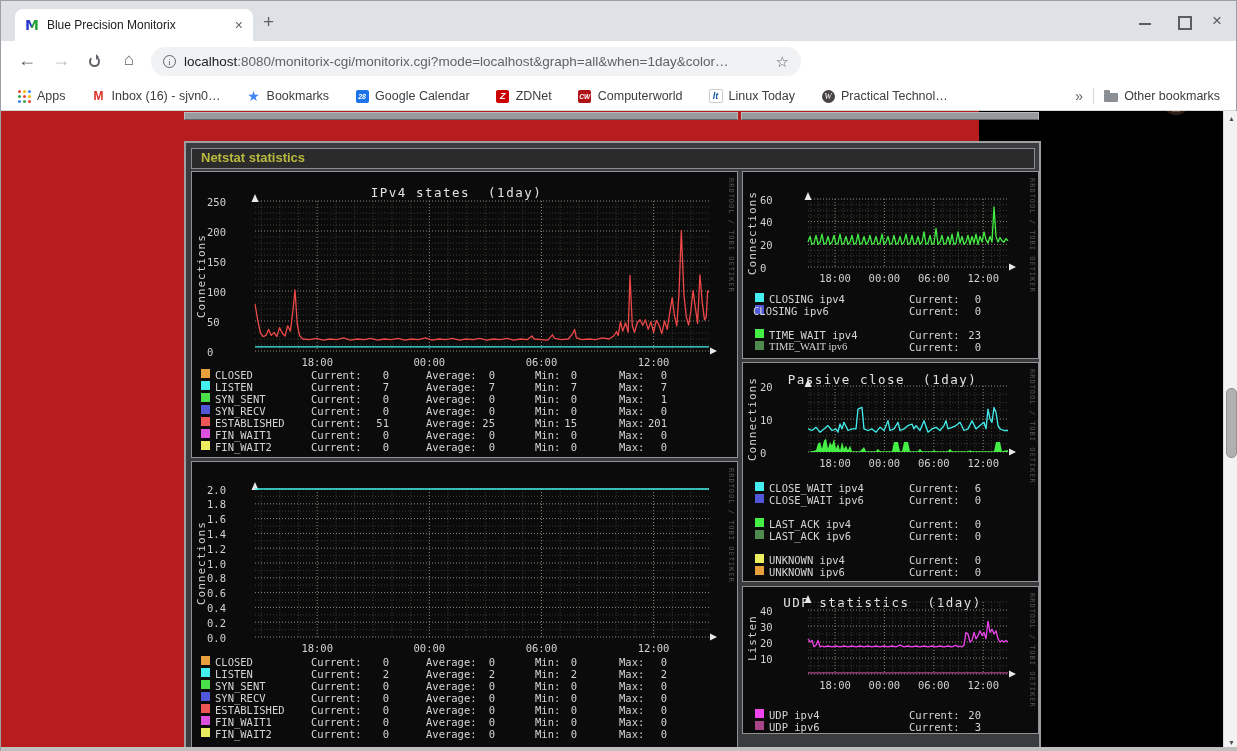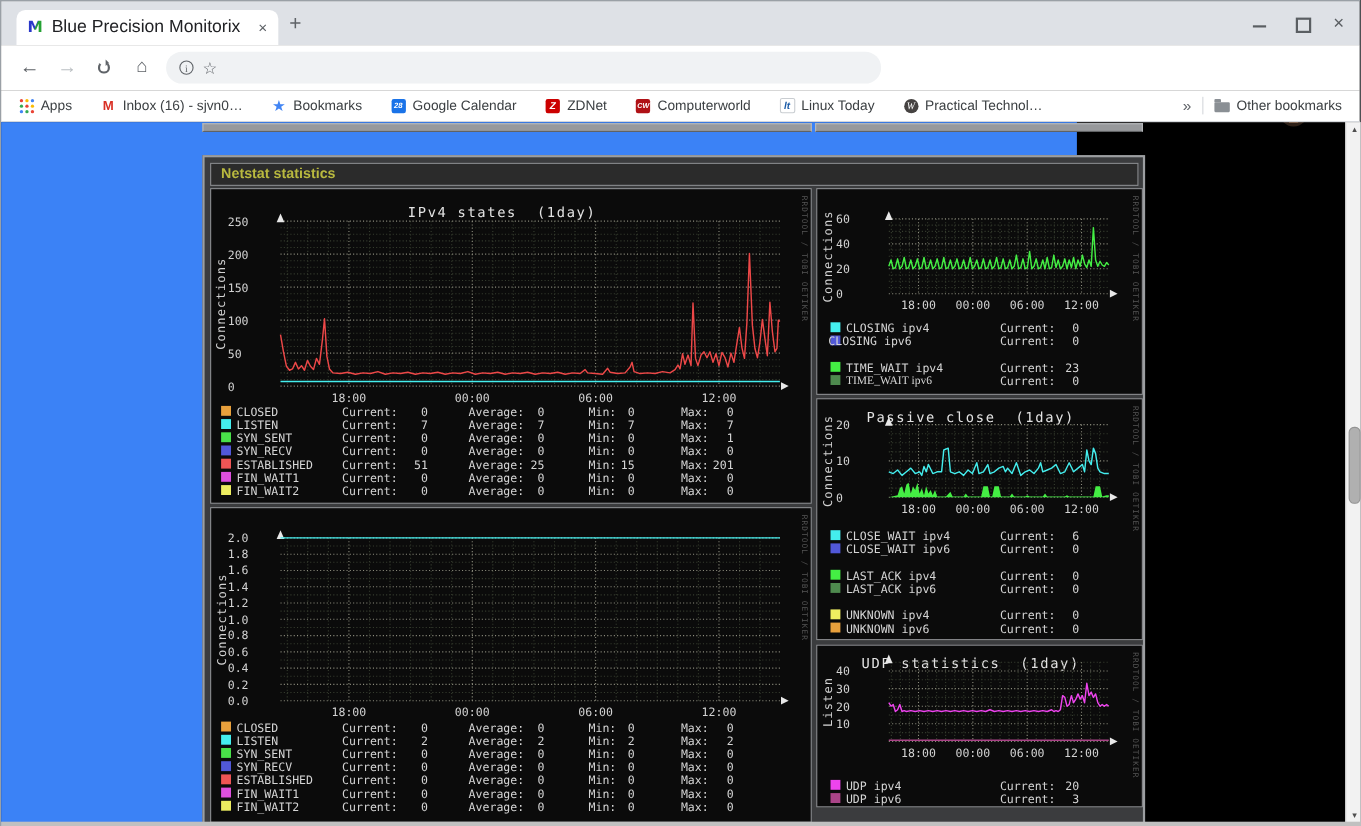--- a/index.html
+++ b/index.html
@@ -2,21 +2,21 @@
 <html><head>
 <meta charset="utf-8">
 <style>
   html,body{margin:0;padding:0;background:#000;width:1237px;height:751px;overflow:hidden;
             font-family:"Liberation Sans",sans-serif;position:relative}
   .win{position:absolute;left:0;top:0;width:1237px;height:751px;border:1px solid #9aa0a6;box-sizing:border-box}
   
   .titlebar{position:absolute;left:0;top:0;width:100%;height:40px;background:#dee1e6}
   .tab{position:absolute;left:14px;top:8px;width:238px;height:32px;background:#fff;border-radius:8px 8px 0 0;
        display:flex;align-items:center;gap:8px;padding:0 10px;box-sizing:border-box}
-  .tab-title{font-size:16px;color:#202124;white-space:nowrap;overflow:hidden;flex:1}
+  .tab-title{font-size:12px;color:#202124;white-space:nowrap;overflow:hidden;flex:1}
   .tab-close{color:#5f6368;font-size:14px;cursor:default}
   .mx-fav{font-weight:bold;font-size:14px;font-family:"DejaVu Sans",sans-serif;
           background:linear-gradient(115deg,#2937c9 48%,#25a233 52%);-webkit-background-clip:text;background-clip:text;color:transparent}
   .newtab{position:absolute;left:262px;top:10px;font-size:19px;color:#5f6368}
   .winctl{position:absolute;top:12px;color:#5a5e62}
   .ctl-min{left:1138px;width:12px;height:0;border-top:2px solid #5a5e62;top:22px}
   .ctl-max{left:1177px;width:10px;height:10px;border:2px solid #5a5e62;top:15px}
   .ctl-close{left:1211px;font-size:17px;top:10px}
   .toolbar{position:absolute;left:0;top:40px;width:100%;height:41px;background:#fff}
   .navic{position:absolute;top:9px;font-size:18px;color:#5f6368;width:24px;text-align:center}
@@ -74,21 +74,21 @@
   .i-lt{background:#fff;border:1px solid #c9cdd1;color:#1759a6;border-radius:2px;width:12px;height:12px;
         font-size:9px;font-weight:bold;line-height:12px;text-align:center}
   .i-wp{background:#464342;color:#fff;border-radius:50%;width:13px;height:13px;font-size:9px;
         line-height:13px;text-align:center;font-family:"Liberation Serif",serif}
   .i-folder{width:14px;height:9px;background:#8a8f94;border-radius:1px;position:relative;margin-top:3px}
   .i-folder:before{content:"";position:absolute;left:0;top:-3px;width:6px;height:3px;background:#8a8f94;border-radius:1px 1px 0 0}
   .bk-right{margin-left:auto;display:flex;align-items:center;gap:10px}
   .bk-sep{width:1px;height:16px;background:#d5d8dc}
   .chev{color:#5f6368;font-size:14px}
   
-  .content{position:absolute;left:0;top:110px;width:978px;height:641px;background:#3b82f6}
+  .content{position:absolute;left:0;top:110px;width:978px;height:641px;background:#b91c1c}
   .prevbar{position:absolute;top:1px;height:8px;background:#97999c;border:1px solid #b9bcbf;border-bottom-color:#606264;box-sizing:border-box}
   .section{position:absolute;left:183px;top:30px;width:857px;height:611px;background:#3b3c3e;border:2px solid #9c9ea1;box-sizing:border-box}
   .sec-title{position:absolute;left:5px;top:5px;width:833px;height:19px;background:#2b2b2b;border:1px solid #8a8c8f;
              color:#b9b93f;font-weight:bold;font-size:13px;line-height:18px;padding-left:9px}
   .chartbox{position:absolute;background:#0b0b0b;border:1px solid #8f9194;box-sizing:border-box}
   .ctitle{position:absolute;left:0;right:16px;text-align:center;font-family:"DejaVu Sans Mono",monospace;
           font-size:12.5px;color:#e3e3e3;letter-spacing:1.5px;white-space:pre}
   .ylab{position:absolute;left:3px;writing-mode:vertical-rl;transform:rotate(180deg);
         font-family:"DejaVu Sans Mono",monospace;font-size:11px;color:#d2d2d2;letter-spacing:1px;
         display:flex;align-items:center;justify-content:center}
@@ -126,20 +126,21 @@
     <span class="winctl ctl-close">×</span>
   </div>
 
   <div class="toolbar">
     <span class="navic" style="left:14px">←</span>
     <span class="navic" style="left:48px;color:#bcc0c4">→</span>
     <span class="reload-ic" style="left:88px"></span>
     <span class="navic" style="left:116px;font-size:17px">⌂</span>
     <div class="addr">
       <span class="info-i">i</span>
+      <span class="url"><b class="host" style="font-weight:normal">localhost</b><b class="rest" style="font-weight:normal">:8080/monitorix-cgi/monitorix.cgi?mode=localhost&amp;graph=all&amp;when=1day&amp;color…</b></span>
       <span class="addr-star">☆</span>
     </div>
     <span class="ext x-search" style="left:814px">
         <i></i>
         <b></b>
       </span>
     <span class="ext x-gmail" style="left:846px">M</span>
     <span class="ext x-phone" style="left:878px"><u>?</u></span>
     <span class="ext x-copy" style="left:910px">
         <i></i>

